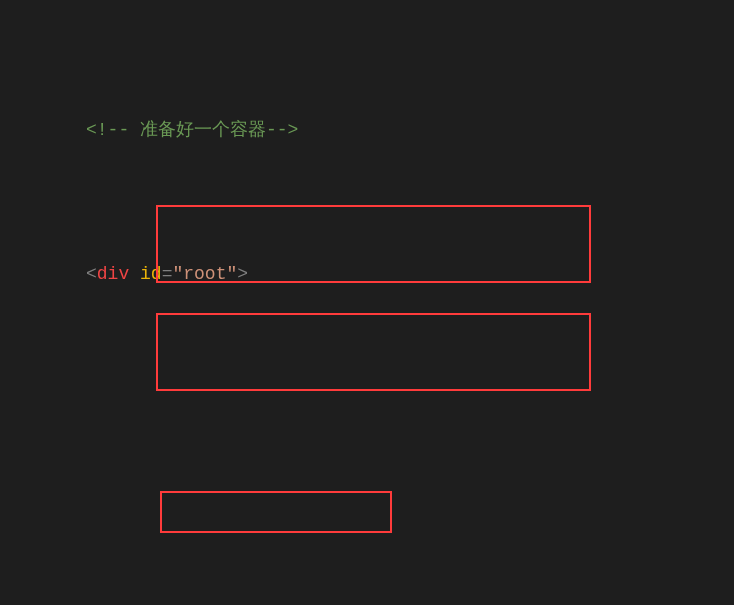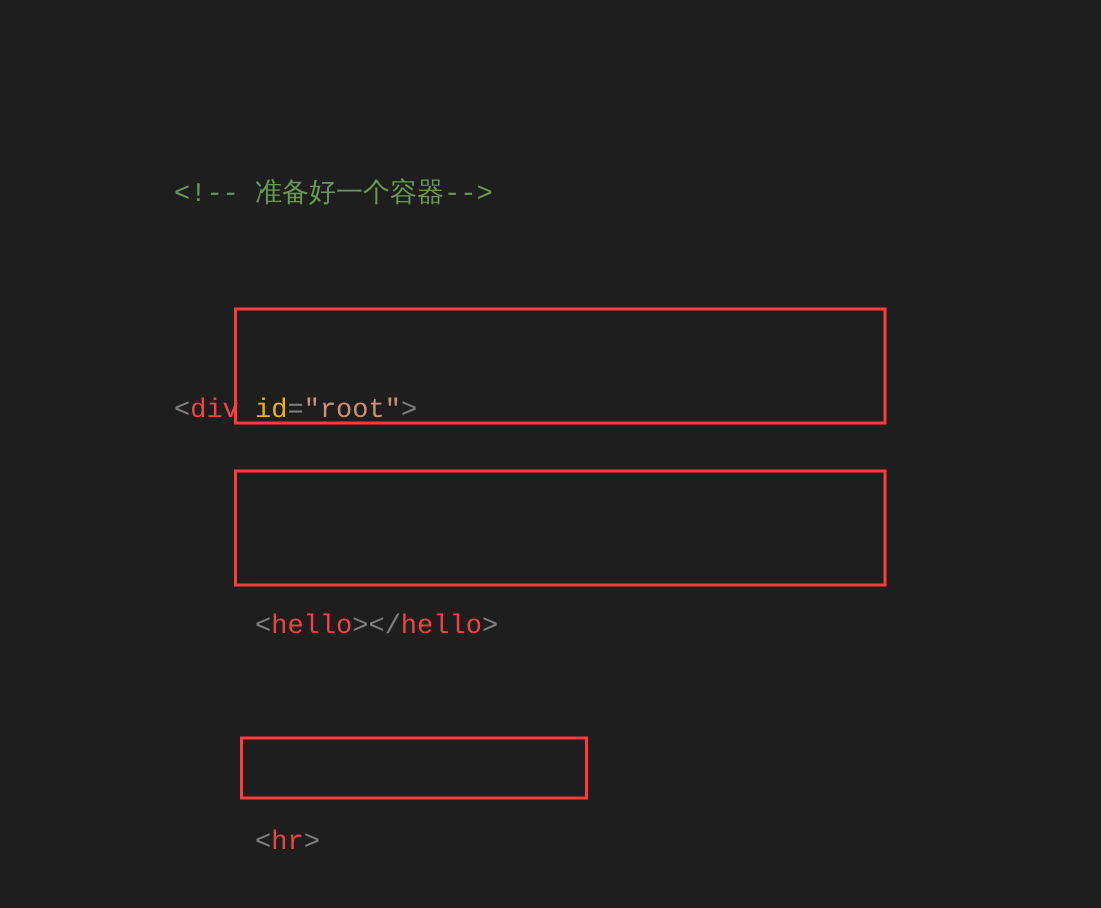--- a/index.html
+++ b/index.html
@@ -18,21 +18,21 @@
     position:relative;
     padding:4px 0 0 0;
     white-space:pre;
   }
   .line{
     display:block;
     height:36px;
     position:relative;
     padding-left:26px;
   }
-  .i2{padding-left:116px}
+  .i2{padding-left:86px}
   .i3{padding-left:170px}
   
   .br{color:#808080}      
   .tag{color:#ef4444}     
   .attr{color:#eab308}    
   .str{color:#ce9178}     
   .cmt{color:#6a9955}
   
   .box{
     position:absolute;
@@ -46,23 +46,21 @@
 </style>
 </head>
 <body>
 
 <div class="code">
   
   <span class="line i2"><span class="cmt">&lt;!-- 准备好一个容器--&gt;</span></span>
   
   <span class="line i2"><span class="br">&lt;</span><span class="tag">div</span> <span class="attr">id</span><span class="br">=</span><span class="str">"root"</span><span class="br">&gt;</span></span>
   
-  <span class="line i3"><span class="br">&lt;</span><span class="tag">hello</span><span class="br">&gt;&lt;/</span><span class="tag">hello</span><span class="br">&gt;</span></span>
   
-  <span class="line i3"><span class="br">&lt;</span><span class="tag">hr</span><span class="br">&gt;</span></span>
   
   
   
   
   
   
   
   
   
   

